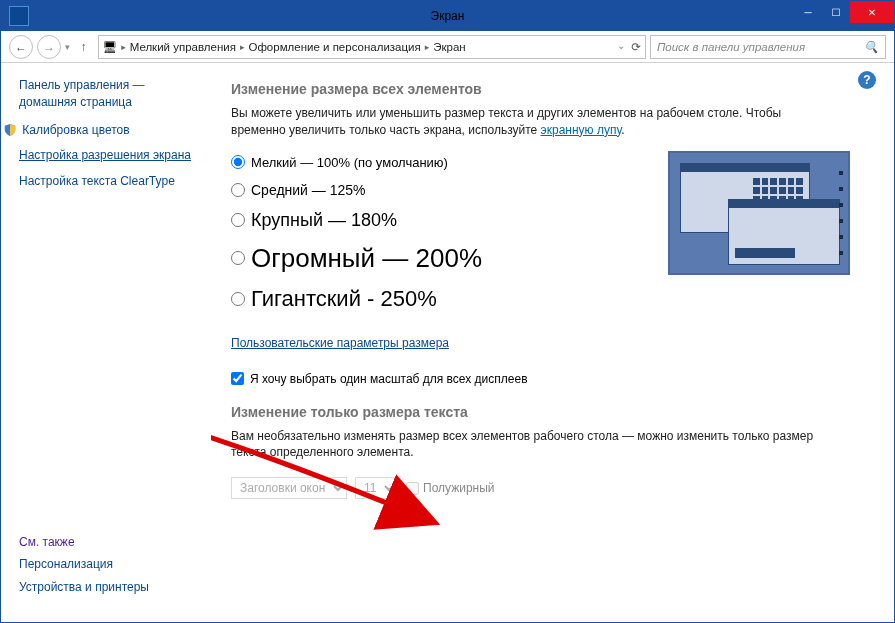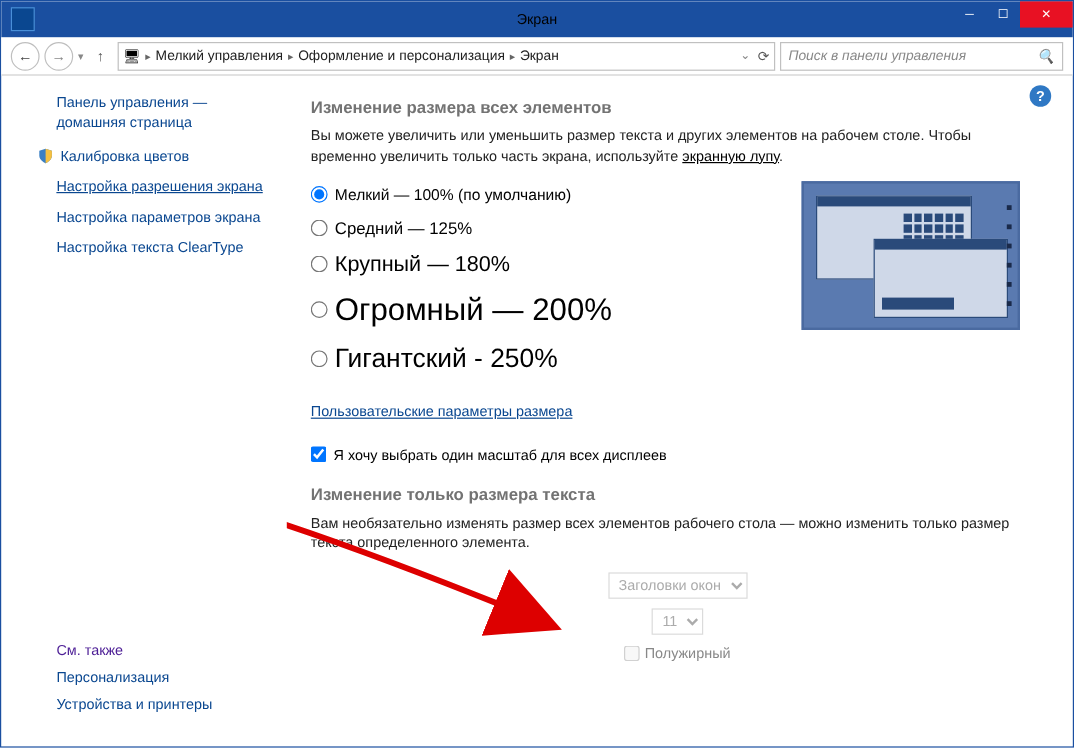--- a/index.html
+++ b/index.html
@@ -13,34 +13,34 @@
   .toolbar { height: 32px; border-bottom: 1px solid #d0d0d0; display: flex; align-items: center; padding: 0 8px; gap: 4px; background: #fff; }
   .navbtn { width: 24px; height: 24px; border-radius: 50%; border: 1px solid #bfbfbf; display: flex; align-items: center; justify-content: center; color: #888; font-size: 12px; }
   .navbtn.active { color: #444; }
   .upbtn { width: 20px; height: 20px; display: flex; align-items: center; justify-content: center; color: #555; }
   .addr { flex: 1; height: 24px; border: 1px solid #c0c0c0; display: flex; align-items: center; padding: 0 4px; gap: 4px; font-size: 11.5px; }
   .addr .crumb { color: #222; cursor: pointer; }
   .addr .sep { color: #666; font-size: 9px; }
   .addr .refresh { margin-left: auto; display:flex; gap:6px; }
   .search { width: 236px; height: 24px; border: 1px solid #c0c0c0; display: flex; align-items: center; padding: 0 6px; color: #888; font-style: italic; font-size: 11.5px; }
   .search .sicon { margin-left: auto; color: #888; }
-  .body { display: flex; height: calc(623px - 30px - 32px - 2px); margin-left: 28px; }
+  .body { display: flex; height: calc(623px - 30px - 32px - 2px); }
   .sidebar { width: 210px; padding: 14px 8px 8px 18px; font-size: 12px; position: relative; }
   .sidebar .prim { color: #0a4790; margin-bottom: 12px; line-height: 1.4; }
   .sidebar .link { color: #0a4790; margin-bottom: 10px; cursor: pointer; line-height:1.3; }
   .sidebar .link.under { text-decoration: underline; }
   .sidebar .see-also { position: absolute; bottom: 18px; left: 18px; }
   .sidebar .see-also .hdr { color: #4c1d95; margin-bottom: 8px; }
   .sidebar .see-also .link { margin-bottom: 8px; }
   .shield { display: inline-block; width: 14px; height: 14px; vertical-align: middle; margin-right: 2px; margin-left:-16px; }
   .main { flex: 1; padding: 18px 24px 12px 20px; overflow: hidden; position: relative; }
   .help-icon { position: absolute; top: 8px; right: 18px; width: 18px; height: 18px; border-radius: 50%; background: #2f78c4; color: #fff; display: flex; align-items: center; justify-content: center; font-size: 12px; font-weight: bold; }
   .hdr1 { color: #737373; font-size: 14px; margin-bottom: 8px; font-weight: bold; }
   .desc { font-size: 12px; color: #222; line-height: 1.4; margin-bottom: 16px; max-width: 600px; }
-  .desc a { color: #000000; text-decoration: underline; }
+  .desc a { color: #0369a1; text-decoration: underline; }
   .sizes { position: relative; }
   .illus { position: absolute; right: 20px; top: -4px; width: 182px; height: 124px; border: 2px solid #4a6aa0; background: #5a7ab0; padding: 8px; }
   .illus .w1 { position:absolute; left:10px; top:10px; width:130px; height:70px; background:#cfd8e8; border:1px solid #2a4a7a; }
   .illus .w1 .hdr{height:8px;background:#2a4a7a;}
   .illus .w1 .grid{position:absolute;right:6px;top:14px;width:50px;height:44px;display:grid;grid-template-columns:repeat(6,1fr);grid-template-rows:repeat(5,1fr);gap:2px;}
   .illus .w1 .grid div{background:#2a4a7a;}
   .illus .w2{position:absolute;right:8px;bottom:8px;width:112px;height:66px;background:#cfd8e8;border:1px solid #2a4a7a;}
   .illus .w2 .hdr{height:8px;background:#2a4a7a;}
   .illus .w2 .slider{position:absolute;bottom:6px;left:6px;width:60px;height:10px;background:#2a4a7a;}
   .illus .dots{position:absolute;right:3px;top:12px;bottom:12px;width:6px;display:flex;flex-direction:column;justify-content:space-around;}
@@ -49,21 +49,21 @@
   .opt input[type=radio] { width: 14px; height: 14px; }
   .opt .lbl { font-size: 13px; }
   .opt.m .lbl{font-size:14px;}
   .opt.l .lbl{font-size:18px;}
   .opt.xl .lbl{font-size:26px;}
   .opt.xxl .lbl{font-size:22px;}
   .custom-link { color:#0a4790; font-size:12px; margin:12px 0 22px; display:inline-block; cursor:pointer; text-decoration: underline; }
   .chk-row { display:flex; align-items:center; gap:6px; font-size:12px; margin-bottom:18px; }
   .chk-row input{width:13px;height:13px;}
   .section2 { margin-top:6px; }
-  .drops { display:flex; align-items:center; gap:8px; margin-top:10px; color:#888;flex-direction:column; }
+  .drops { display:flex; align-items:center; gap:8px; margin-top:10px; color:#888; }
   .drops select{font-size:12px; color:#888; border:1px solid #ccc; padding:2px 4px; background:#fff;}
   .drops .ck{display:flex;align-items:center;gap:4px;}
   .arrow-svg { position: absolute; left: -90px; top: 340px; width: 340px; height: 130px; pointer-events: none; z-index: 100; }
 </style>
 </head>
 <body>
 
 <div class="titlebar">
   <div class="win-icon"></div>
   <div class="title-text">Экран</div>
@@ -104,21 +104,20 @@
       <span>Панель управления —</span><br><span>домашняя страница</span>
     </div>
     <div class="link">
       <svg class="shield" viewBox="0 0 16 16">
           <path d="M8 1 L14 3 V8 C14 12 8 15 8 15 C8 15 2 12 2 8 V3 Z" fill="#3a7fc4"></path>
           <path d="M8 1 L14 3 V8 C14 12 8 15 8 15 V1 Z" fill="#f5c040"></path>
         </svg>
       <span>Калибровка цветов</span>
     </div>
     <div class="link under">Настройка разрешения экрана</div>
-    <div class="link">Настройка параметров экрана</div>
     <div class="link">Настройка текста ClearType</div>
     <div class="see-also">
       <div class="hdr">См. также</div>
       <div class="link">Персонализация</div>
       <div class="link">Устройства и принтеры</div>
     </div>
   </div>
 
   <div class="main">
     <div class="help-icon">?</div>

